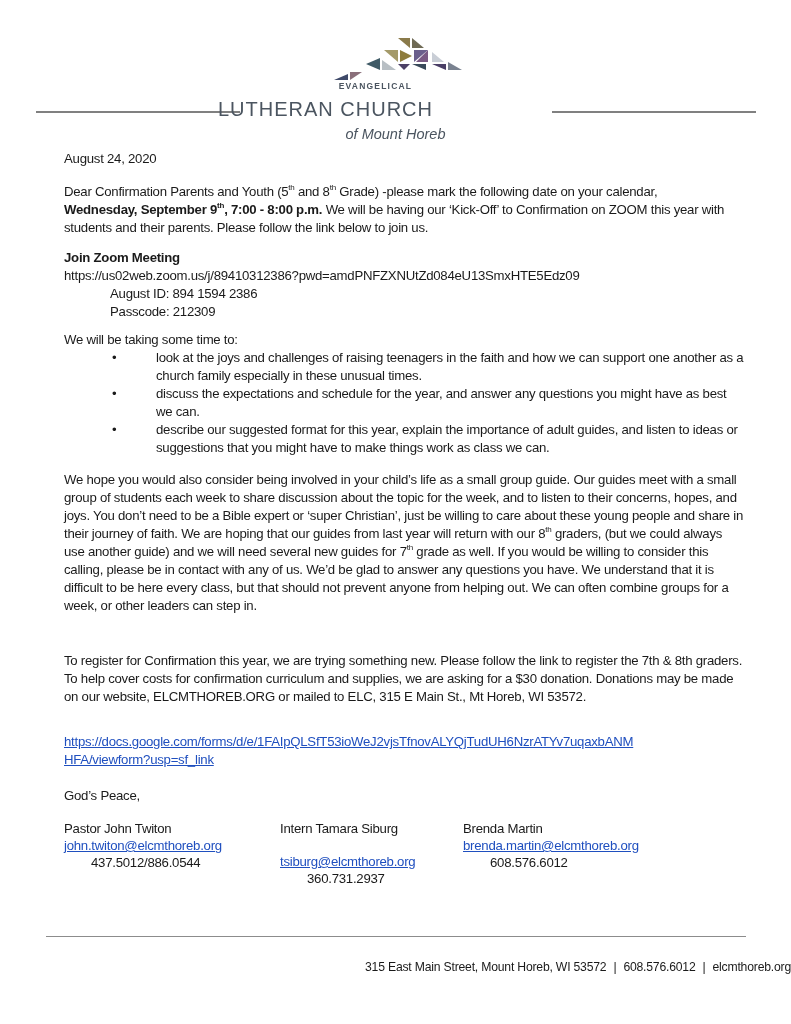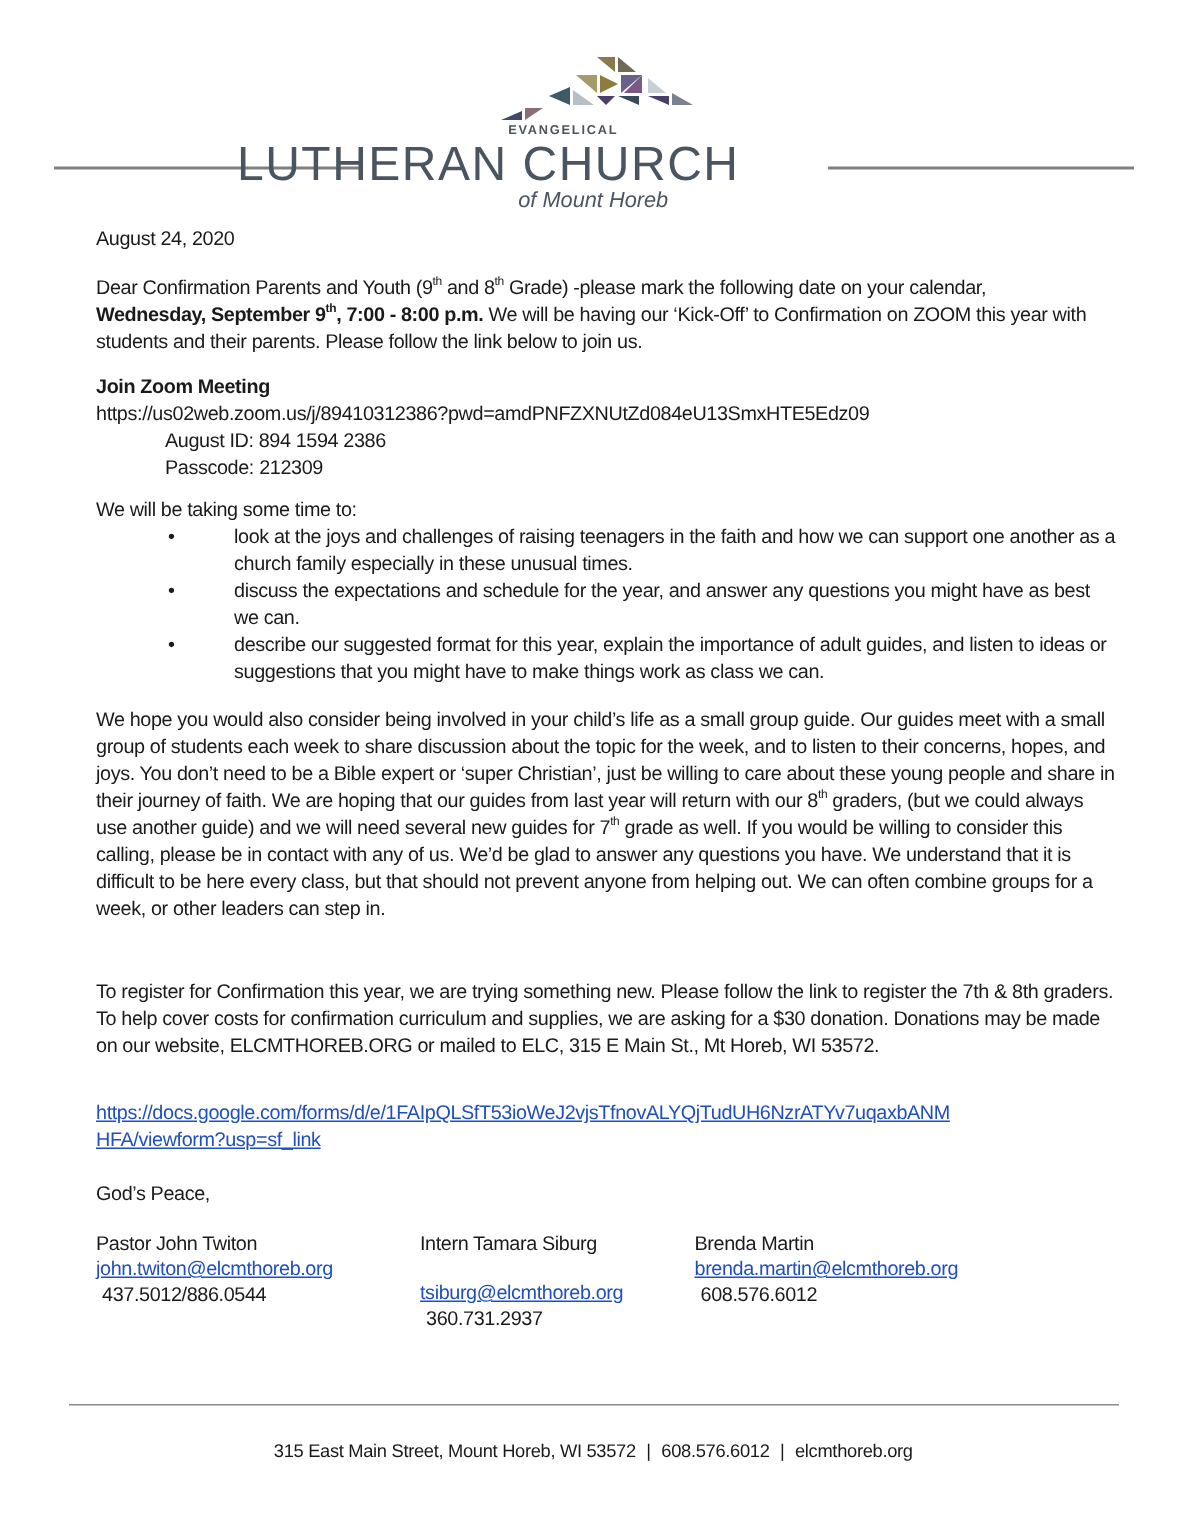--- a/index.html
+++ b/index.html
@@ -5,21 +5,21 @@
   html, body { margin: 0; padding: 0; background: #ffffff; }
   body { width: 791px; height: 1024px; position: relative; overflow: hidden;
          font-family: "Liberation Sans", sans-serif; color: #1a1a1a; }
   .page { position: absolute; left: 0; top: 0; width: 791px; height: 1024px; }
 
   
   .logo { position: absolute; left: 328px; top: 36px; width: 140px; height: 46px; }
   .evangelical { position: absolute; left: 0; width: 751px; top: 81px; text-align: center;
                  font-size: 8.5px; letter-spacing: 1.2px; color: #4b5560; font-weight: bold; }
   .church-name { position: absolute; left: 0; width: 651px; top: 93px; text-align: center;
-                 font-size: 32px; letter-spacing: 1px; color: #4b5560; line-height: 32px; }
+                 font-size: 20px; letter-spacing: 1px; color: #4b5560; line-height: 32px; }
   .of-mount { position: absolute; left: 0; width: 791px; top: 126px; text-align: center;
               font-size: 14.5px; font-style: italic; color: #4b5560; }
   .hline { position: absolute; height: 2px; background: #808080; }
   .hline.left { left: 36px; width: 204px; top: 111px; }
   .hline.right { left: 552px; width: 204px; top: 111px; }
 
   
   .text { position: absolute; left: 64px; width: 680px; font-size: 13.2px; line-height: 18px;
           letter-spacing: -0.25px; color: #1a1a1a; }
   .date { top: 150px; }
@@ -35,27 +35,27 @@
   .register { top: 652px; }
   .form-link { top: 733px; }
   .peace { top: 787px; }
   b { font-weight: bold; }
   sup { font-size: 8px; line-height: 0; vertical-align: 6px; }
   a.link { color: #1f4fbf; text-decoration: underline; }
 
   .contacts { position: absolute; top: 820px; left: 64px; width: 680px; height: 60px; }
   .contact { position: absolute; top: 0; font-size: 13.2px; line-height: 17px; letter-spacing: -0.25px; }
   .contact .email { display: block; }
-  .contact .phone { display: block; padding-left: 4px; }
+  .contact .phone { display: block; padding-left: 4px; margin-left: 23px; }
   .c1 { left: 0; }
   .c2 { left: 216px; }
   .c3 { left: 399px; }
 
   .footer-line { position: absolute; left: 46px; width: 700px; top: 936px; height: 1px; background: #8c8c8c; }
-  .footer { position: absolute; left: 0; width: 791px; top: 960px; text-align: center;
+  .footer { position: absolute; left: 0; width: 791px; top: 960px; text-align: right;
             font-size: 12.2px; letter-spacing: -0.2px; color: #1a1a1a; }
   .footer .sep { padding: 0 7px; }
 </style>
 </head>
 <body>
 
 <div class="page">
 
   <div class="hline left"></div>
   <div class="hline right"></div>
@@ -82,21 +82,21 @@
     <polygon points="22,36 34,36 22,44" fill="#8a6f7a"></polygon>
   </svg>
 
   <div class="evangelical" style="color: rgb(75, 85, 96);">EVANGELICAL</div>
   <div class="church-name" style="color: rgb(75, 85, 96);">LUTHERAN CHURCH</div>
   <div class="of-mount" style="color: rgb(75, 85, 96);">of Mount Horeb</div>
 
   <div class="text date">August 24, 2020</div>
 
   <div class="text intro">
-    <span>Dear Confirmation Parents and Youth (9</span><sup>th</sup><span> and 8</span><sup>th</sup><span> Grade) -please mark the following date on your calendar,</span><br>
+    <span>Dear Confirmation Parents and Youth (5</span><sup>th</sup><span> and 8</span><sup>th</sup><span> Grade) -please mark the following date on your calendar,</span><br>
     <b><span>Wednesday, September 9</span><sup>th</sup><span>, 7:00 - 8:00 p.m.</span></b><span> We will be having our ‘Kick-Off’ to Confirmation on ZOOM this year with students and their parents.  Please follow the link below to join us.</span>
   </div>
 
   <div class="text zoom-block">
     <div><b>Join Zoom Meeting</b></div>
     <div>https://us02web.zoom.us/j/89410312386?pwd=amdPNFZXNUtZd084eU13SmxHTE5Edz09</div>
     <div class="indent"><span>August ID:</span><span> 894 1594 2386</span></div>
     <div class="indent"><span>Passcode:</span><span> 212309</span></div>
   </div>
 

